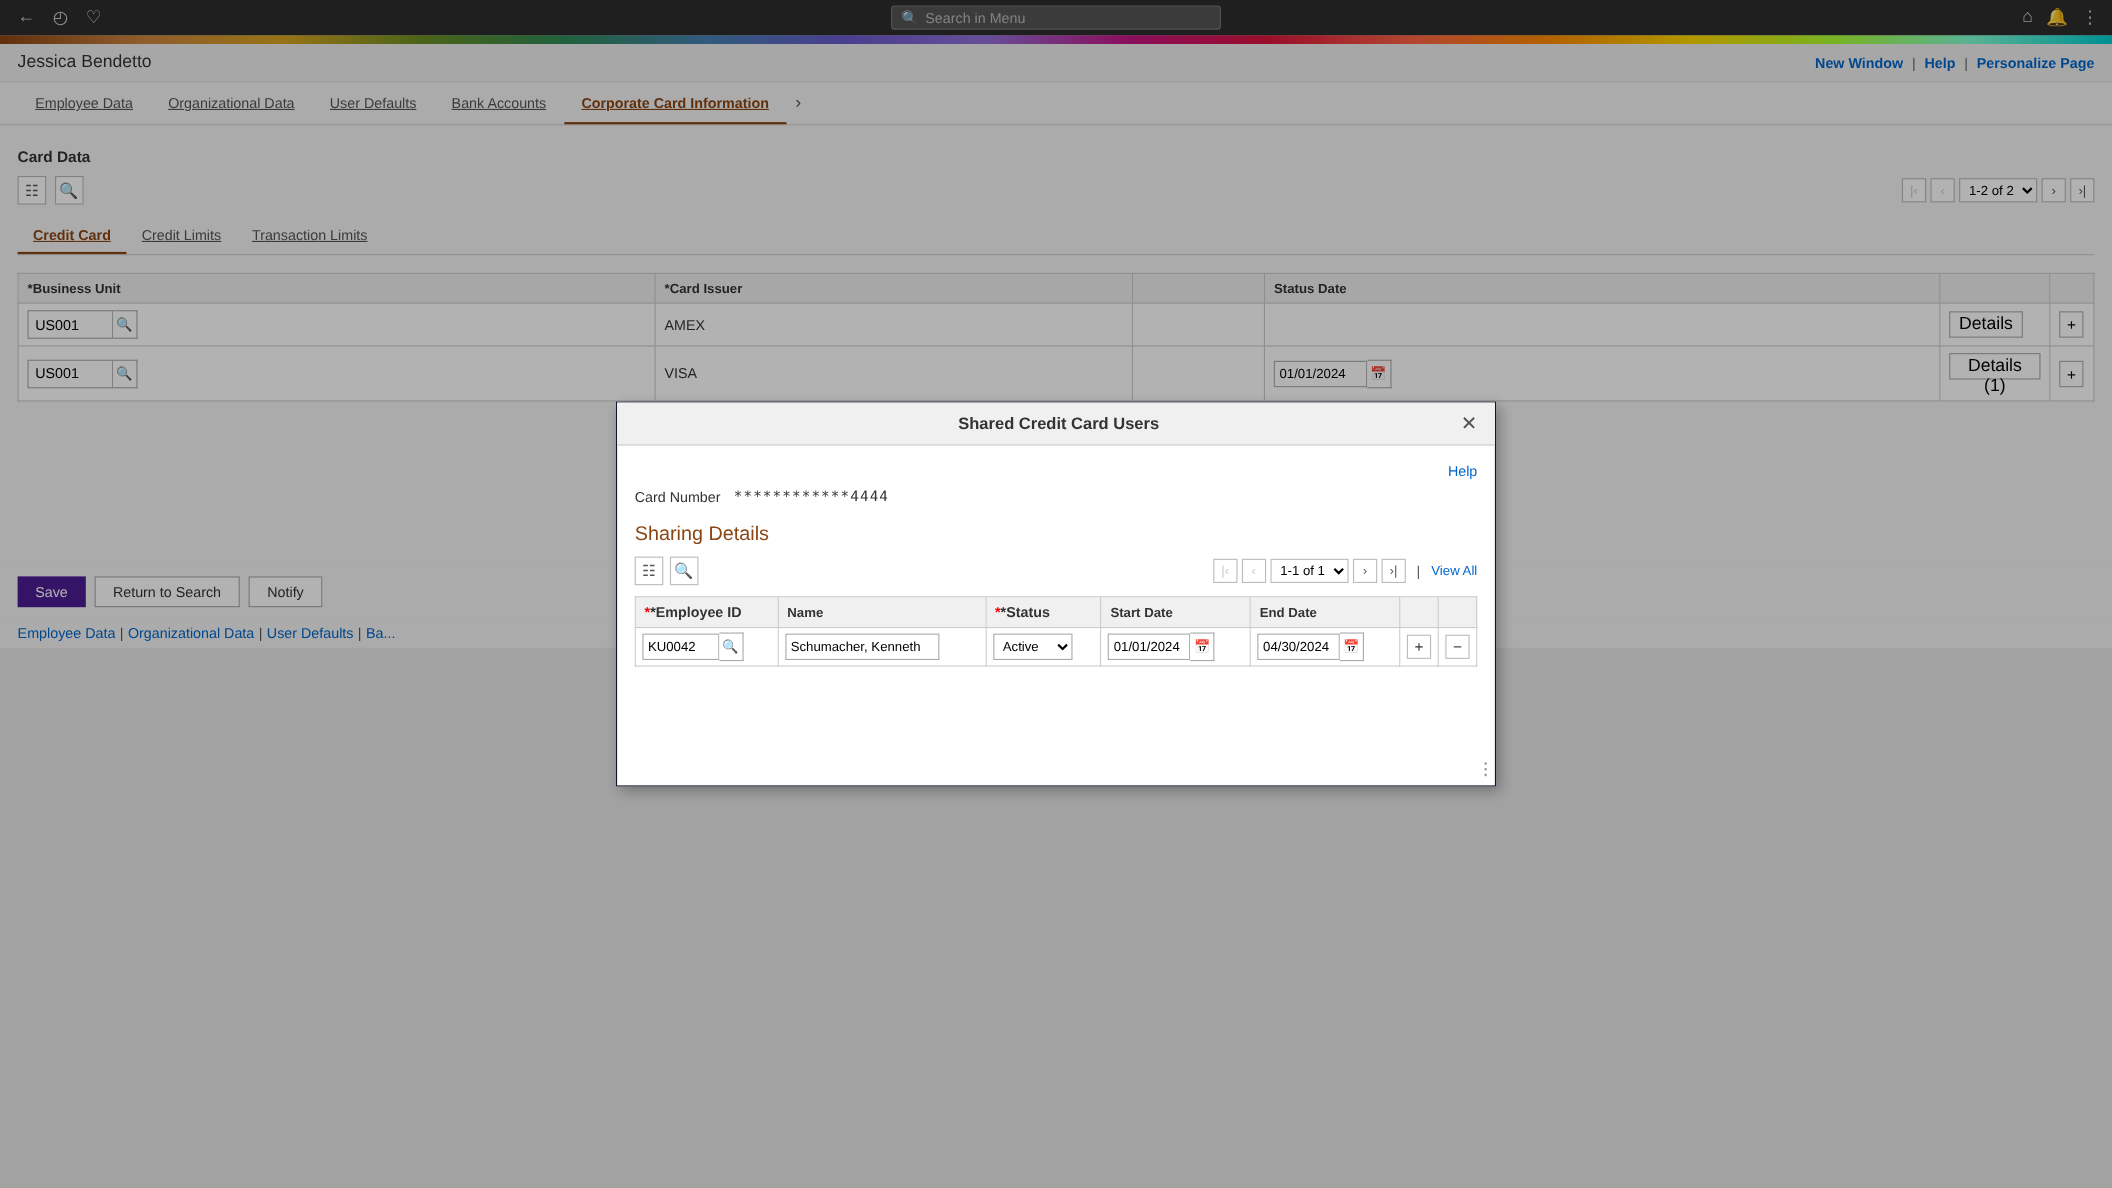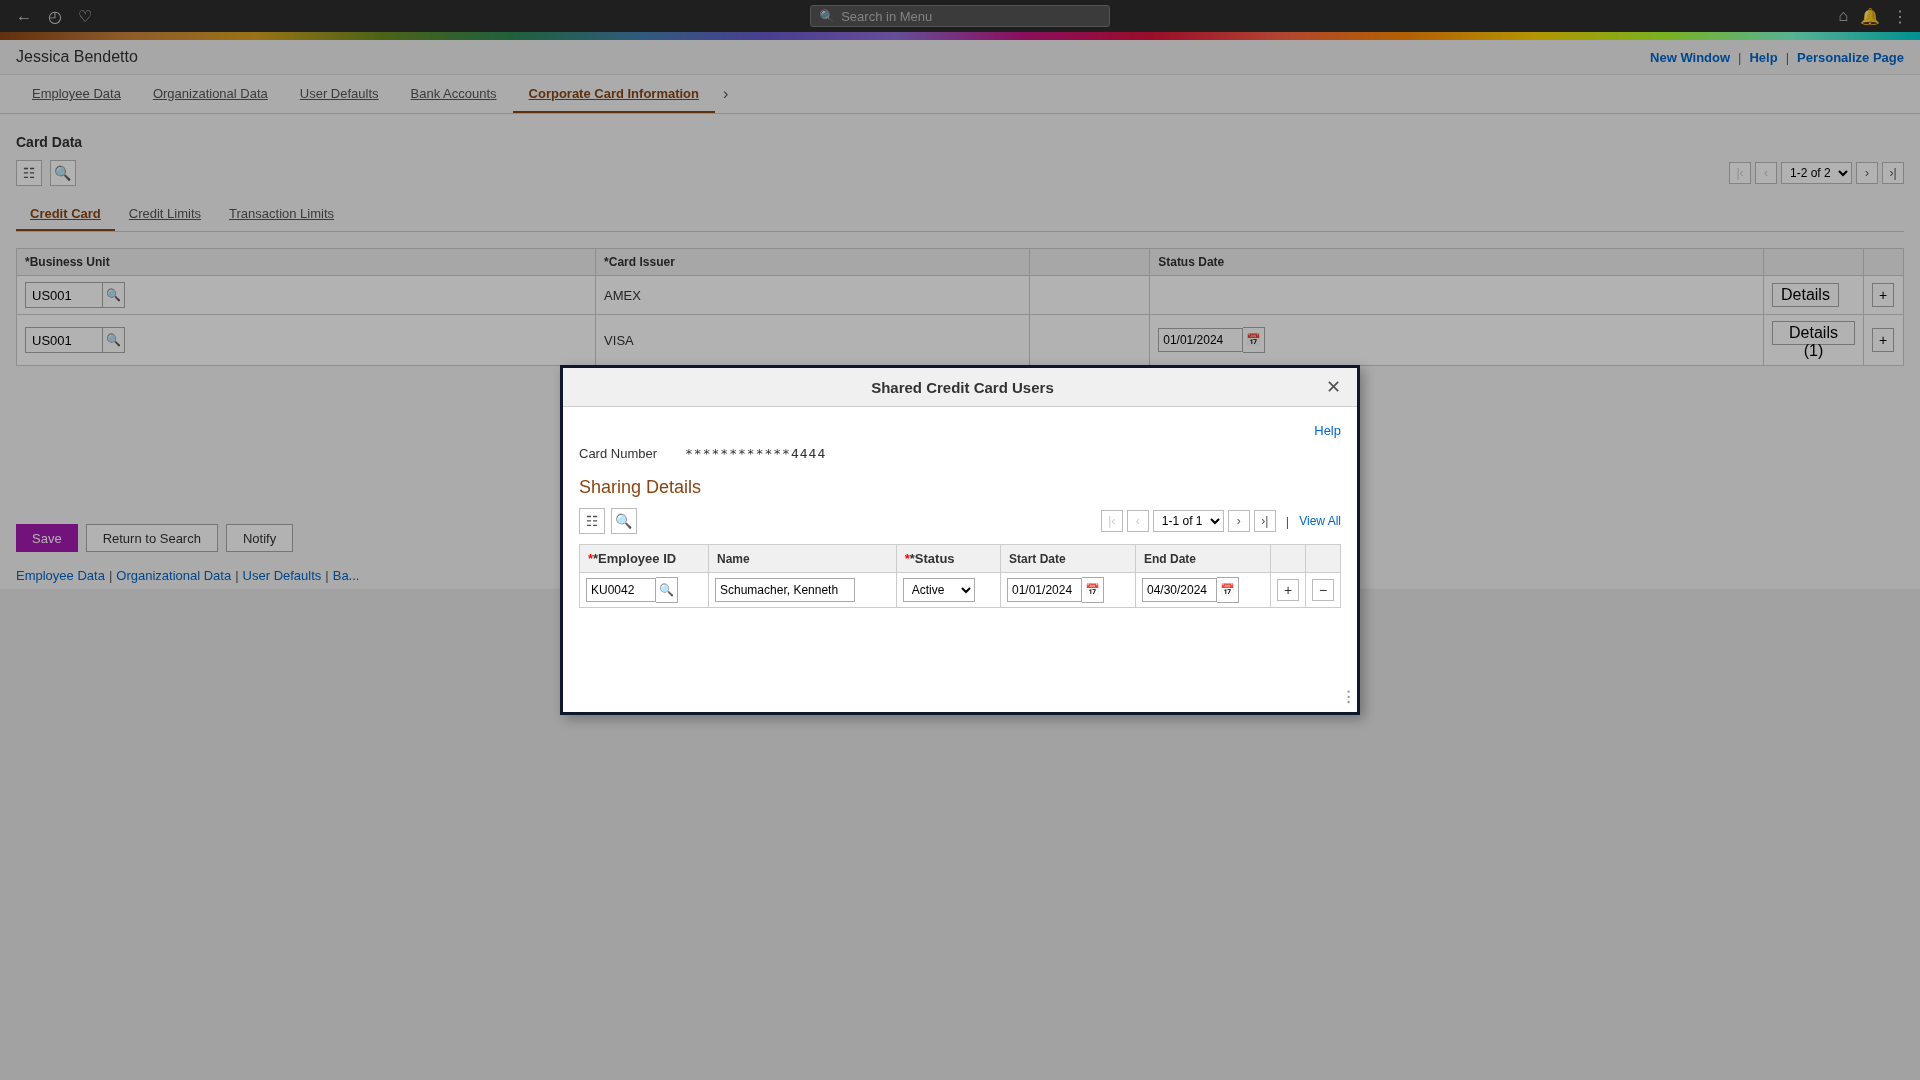--- a/index.html
+++ b/index.html
@@ -200,21 +200,21 @@
       display: flex;
       align-items: center;
       justify-content: center;
       cursor: pointer;
       font-size: 12px;
       color: #555;
     }
 
     
     .btn-primary {
-      background: #a21caf;
+      background: #4c1d95;
       color: #fff;
       border: none;
       padding: 6px 16px;
       cursor: pointer;
       font-size: 13px;
       height: 28px;
     }
     .btn-secondary {
       background: #fff;
       color: #333;
@@ -248,21 +248,21 @@
       position: fixed;
       top: 0; left: 0; right: 0; bottom: 0;
       background: rgba(0,0,0,0.3);
       display: flex;
       align-items: center;
       justify-content: center;
       z-index: 1000;
     }
     .modal {
       background: #fff;
-      border: 3px solid #0f172a;
+      border: 1px solid #0f172a;
       box-shadow: 4px 4px 12px rgba(0,0,0,0.3);
       width: 800px;
       min-height: 350px;
       position: relative;
     }
     .modal-header {
       background: #f0f0f0;
       border-bottom: 1px solid #ccc;
       padding: 10px 16px;
       display: flex;
@@ -273,21 +273,21 @@
     .modal-close {
       cursor: pointer;
       font-size: 18px;
       color: #555;
       background: none;
       border: none;
       line-height: 1;
     }
     .modal-body { padding: 16px; }
     .modal-help { color: #0066cc; cursor: pointer; text-align: right; margin-bottom: 8px; font-size: 13px; }
-    .card-number-row { display: flex; align-items: center; gap: 28px; margin-bottom: 16px; font-size: 13px; color: #333; }
+    .card-number-row { display: flex; align-items: center; gap: 12px; margin-bottom: 16px; font-size: 13px; color: #333; }
     .card-number-value { font-family: monospace; font-size: 13px; letter-spacing: 1px; }
     .sharing-details-label { font-weight: normal; color: #8B4513; font-size: 18px; margin-bottom: 10px; }
     .modal-toolbar {
       display: flex;
       align-items: center;
       justify-content: space-between;
       margin-bottom: 10px;
     }
     .modal-toolbar-left { display: flex; gap: 6px; }
     .modal-toolbar-right { display: flex; align-items: center; gap: 4px; color: #555; font-size: 12px; }

